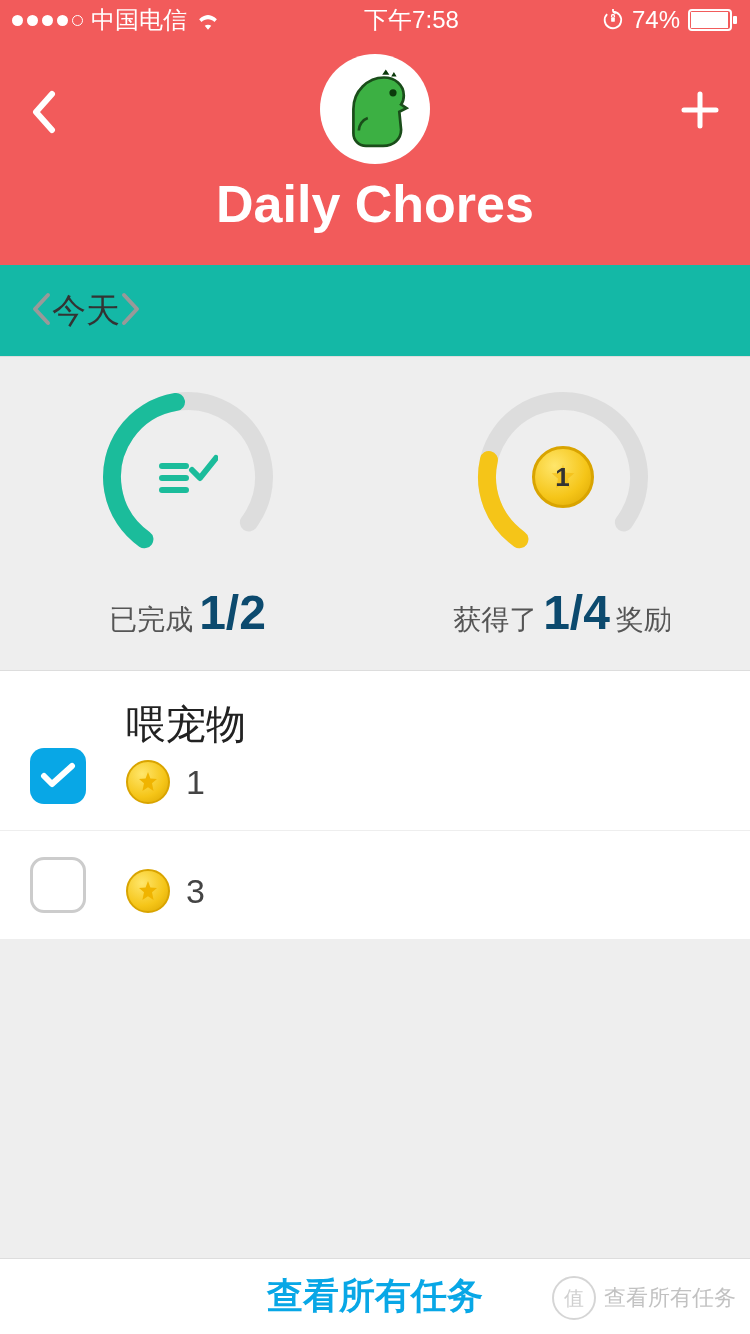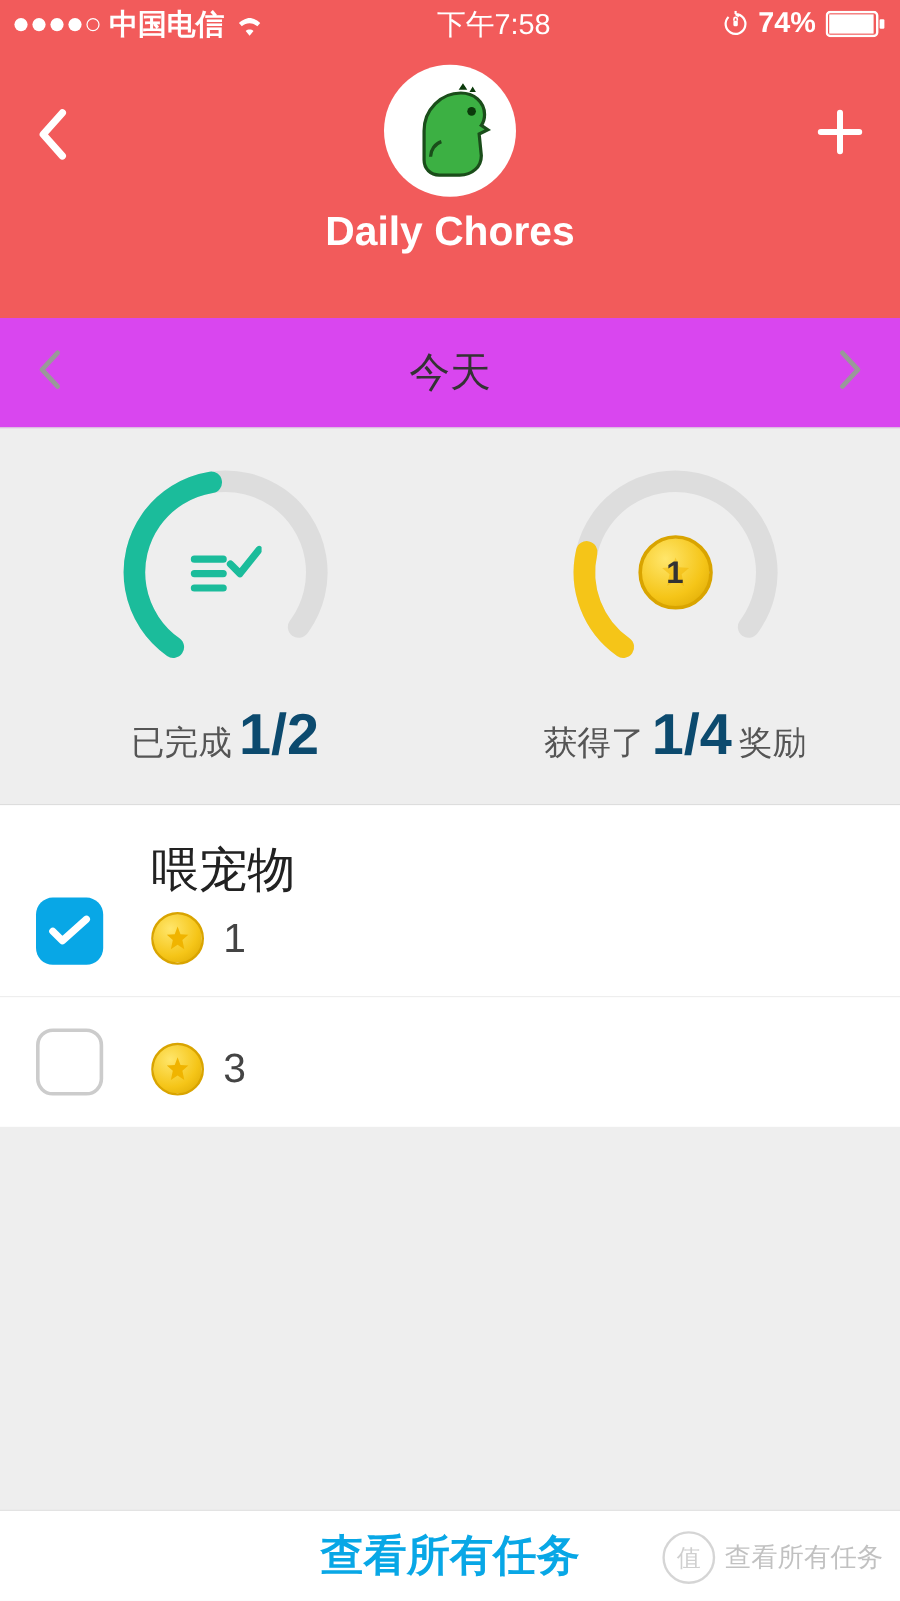--- a/index.html
+++ b/index.html
@@ -1,28 +1,28 @@
 <!DOCTYPE html>
 <html><head>
 <meta charset="utf-8">
 <style>
   * { box-sizing: border-box; margin: 0; padding: 0; }
   html, body { width: 750px; height: 1334px; font-family: -apple-system, "Helvetica Neue", Arial, sans-serif; background: #eeeeee; overflow: hidden; }
   .status-bar { height: 40px; background: #f25b5b; color: #fff; display: flex; align-items: center; justify-content: space-between; padding: 0 12px; font-size: 24px; font-weight: 500; }
-  .status-left, .status-right { display: flex; align-items: center; gap: 8px; font-weight: bold; }
+  .status-left, .status-right { display: flex; align-items: center; gap: 8px; }
   .signal-dots { display: flex; gap: 4px; }
   .dot { width: 11px; height: 11px; border-radius: 50%; background: #fff; }
   .dot.empty { background: transparent; border: 1.5px solid #fff; }
   .wifi-icon, .lock-icon, .battery-icon { display: inline-flex; }
   .header { background: #f25b5b; height: 225px; position: relative; display: flex; flex-direction: column; align-items: center; justify-content: flex-start; padding-top: 14px; }
   .back-btn { position: absolute; left: 30px; top: 50px; }
   .add-btn { position: absolute; right: 30px; top: 50px; }
   .avatar { width: 110px; height: 110px; border-radius: 50%; background: #fff; display: flex; align-items: center; justify-content: center; overflow: hidden; }
-  .app-title { color: #fff; font-size: 34px; font-weight: 700; margin-top: 10px; }
-  .date-nav { background: #d946ef; height: 92px; display: flex; align-items: center; justify-content: space-between; padding: 0 30px; border-bottom: 1px solid #ddd; }
+  .app-title { color: #fff; font-size: 52px; font-weight: 700; margin-top: 10px; }
+  .date-nav { background: #14b8a6; height: 92px; display: flex; align-items: center; padding: 0 30px; border-bottom: 1px solid #ddd; }
   .date-label { font-size: 34px; color: #333; }
   .chev { color: #999; }
   .progress-section { background: #eeeeee; padding: 30px 0 30px 0; display: flex; justify-content: space-around; border-bottom: 1px solid #ddd; }
   .progress-card { width: 300px; display: flex; flex-direction: column; align-items: center; }
   .ring-wrap { position: relative; width: 180px; height: 180px; }
   .ring-center { position: absolute; inset: 0; display: flex; align-items: center; justify-content: center; }
   .progress-label { margin-top: 18px; font-size: 28px; color: #555; display: flex; align-items: baseline; gap: 6px; }
   .progress-label .big { font-size: 48px; font-weight: 700; color: #0c4a6e; }
   .task-list { background: #fff; }
   .task-item { display: flex; align-items: flex-end; padding: 26px 30px; border-bottom: 1px solid #eee; gap: 40px; }

